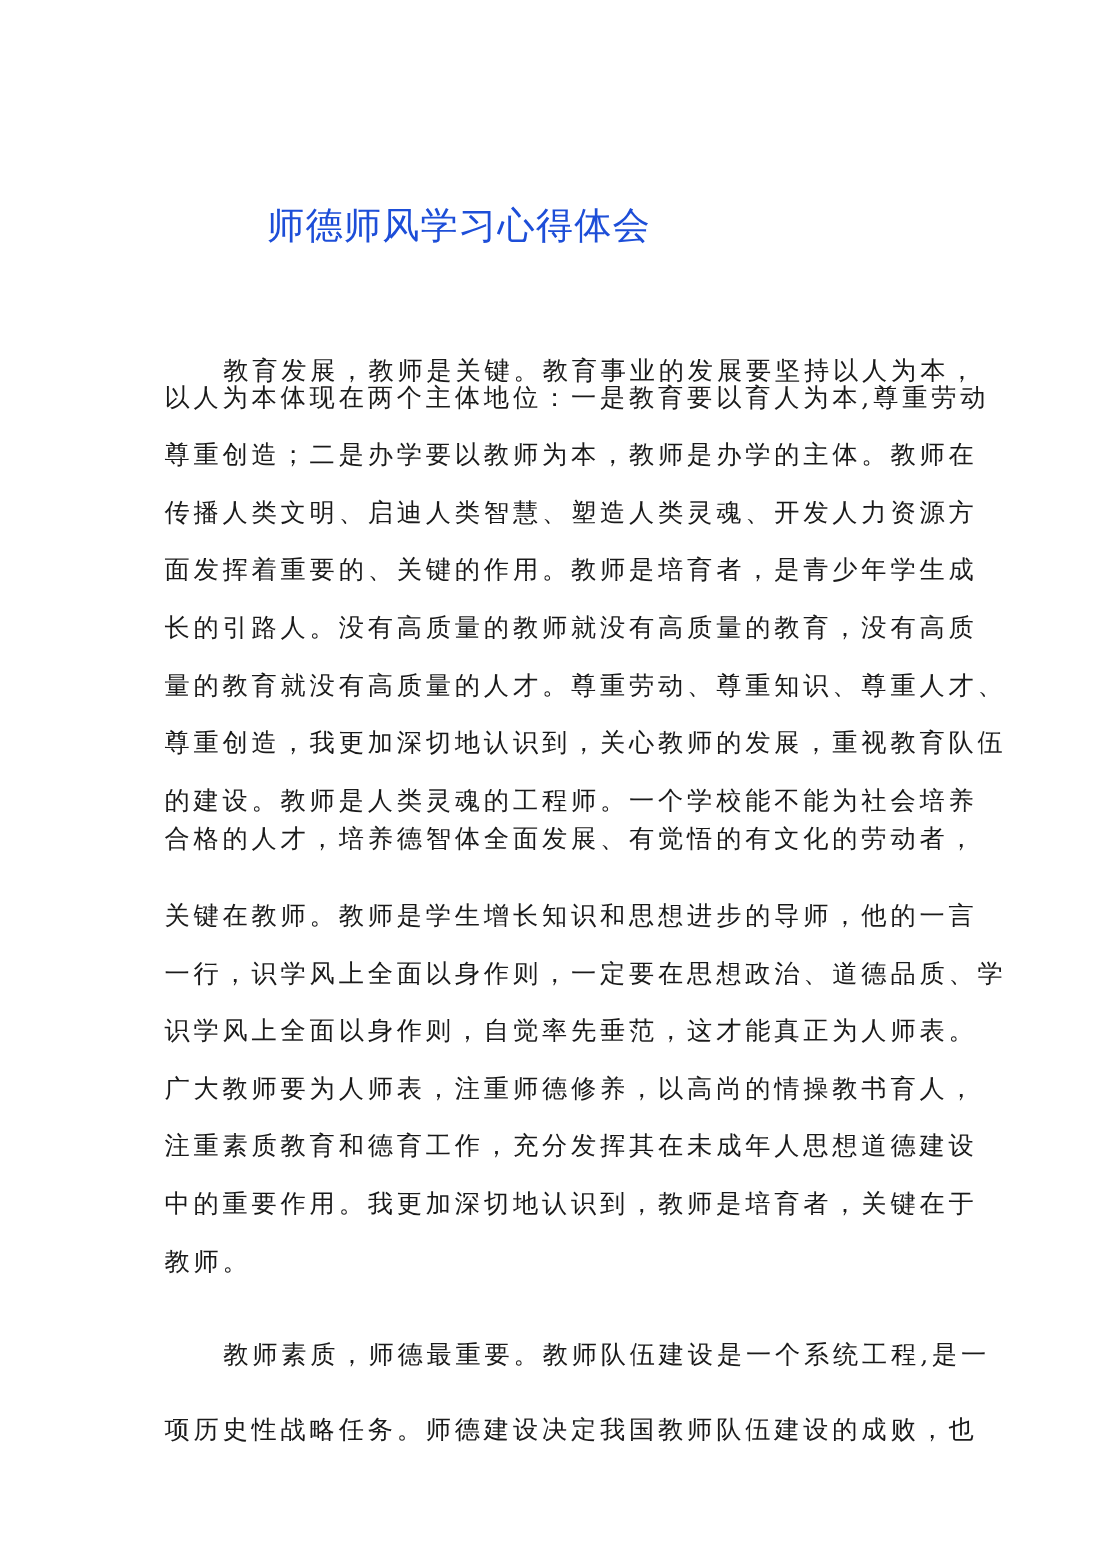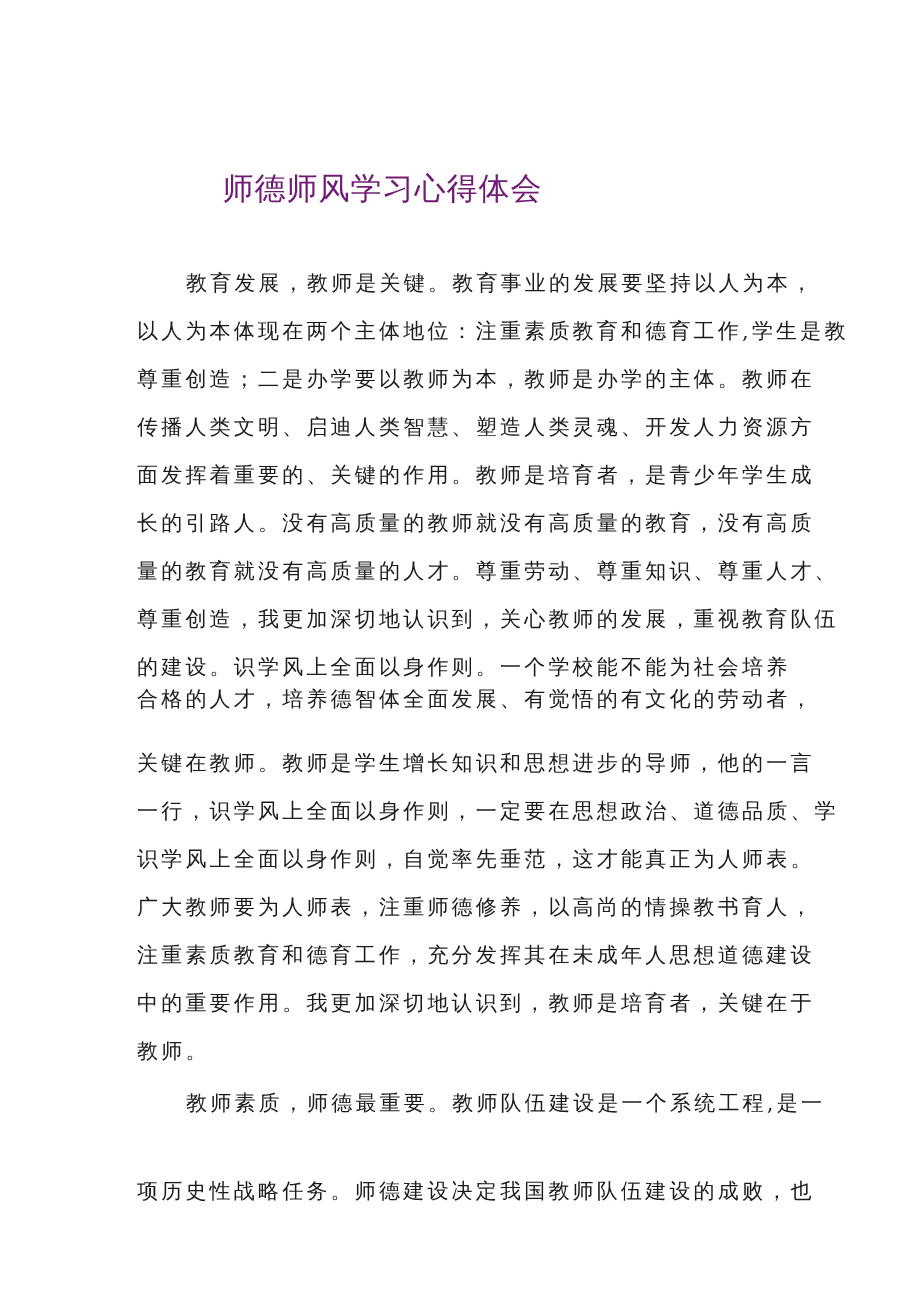--- a/index.html
+++ b/index.html
@@ -1,45 +1,45 @@
 <!DOCTYPE html>
 <html><head>
 <meta charset="utf-8">
 <style>
   html, body { margin: 0; padding: 0; background: #ffffff; }
   body { width: 920px; height: 1301px; position: relative; overflow: hidden; }
   .page { position: absolute; left: 0; top: 0; width: 920px; height: 1301px; background: #fff; }
   .title {
     position: absolute; left: 0; top: 166px; width: 765px; text-align: center;
     font-family: "DejaVu Sans", "Liberation Sans", sans-serif;
-    font-size: 31px; color: #701a75; letter-spacing: 1px; line-height: 44px;
+    font-size: 31px; color: #1d4ed8; letter-spacing: 1px; line-height: 44px;
   }
   .line {
     position: absolute; left: 137px; width: 690px; white-space: nowrap;
     font-family: "DejaVu Serif", "Liberation Serif", serif;
     font-size: 21px; color: #1a1a1a; line-height: 30px; letter-spacing: 3.2px;
   }
-  .line.indent { left: 186px; }
+  .line.indent { left: 186px; margin-top: 26px; }
 </style>
 </head>
 <body>
 
 <div class="page">
   <div class="title">师德师风学习心得体会</div>
 
   <div>
     <div class="line indent" style="top:268px">教育发展，教师是关键。教育事业的发展要坚持以人为本，</div>
-    <div class="line" style="top:316px">以人为本体现在两个主体地位：注重素质教育和德育工作,学生是教</div>
+    <div class="line" style="top:316px">以人为本体现在两个主体地位：一是教育要以育人为本,尊重劳动</div>
     <div class="line" style="top:364px">尊重创造；二是办学要以教师为本，教师是办学的主体。教师在</div>
     <div class="line" style="top:412px">传播人类文明、启迪人类智慧、塑造人类灵魂、开发人力资源方</div>
     <div class="line" style="top:460px">面发挥着重要的、关键的作用。教师是培育者，是青少年学生成</div>
     <div class="line" style="top:508px">长的引路人。没有高质量的教师就没有高质量的教育，没有高质</div>
     <div class="line" style="top:556px">量的教育就没有高质量的人才。尊重劳动、尊重知识、尊重人才、</div>
     <div class="line" style="top:604px">尊重创造，我更加深切地认识到，关心教师的发展，重视教育队伍</div>
-    <div class="line" style="top:652px">的建设。识学风上全面以身作则。一个学校能不能为社会培养</div>
+    <div class="line" style="top:652px">的建设。教师是人类灵魂的工程师。一个学校能不能为社会培养</div>
     <div class="line" style="top:684px">合格的人才，培养德智体全面发展、有觉悟的有文化的劳动者，</div>
     <div class="line" style="top:748px">关键在教师。教师是学生增长知识和思想进步的导师，他的一言</div>
     <div class="line" style="top:796px">一行，识学风上全面以身作则，一定要在思想政治、道德品质、学</div>
     <div class="line" style="top:844px">识学风上全面以身作则，自觉率先垂范，这才能真正为人师表。</div>
     <div class="line" style="top:892px">广大教师要为人师表，注重师德修养，以高尚的情操教书育人，</div>
     <div class="line" style="top:940px">注重素质教育和德育工作，充分发挥其在未成年人思想道德建设</div>
     <div class="line" style="top:988px">中的重要作用。我更加深切地认识到，教师是培育者，关键在于</div>
     <div class="line" style="top:1036px">教师。</div>
   </div>
 

